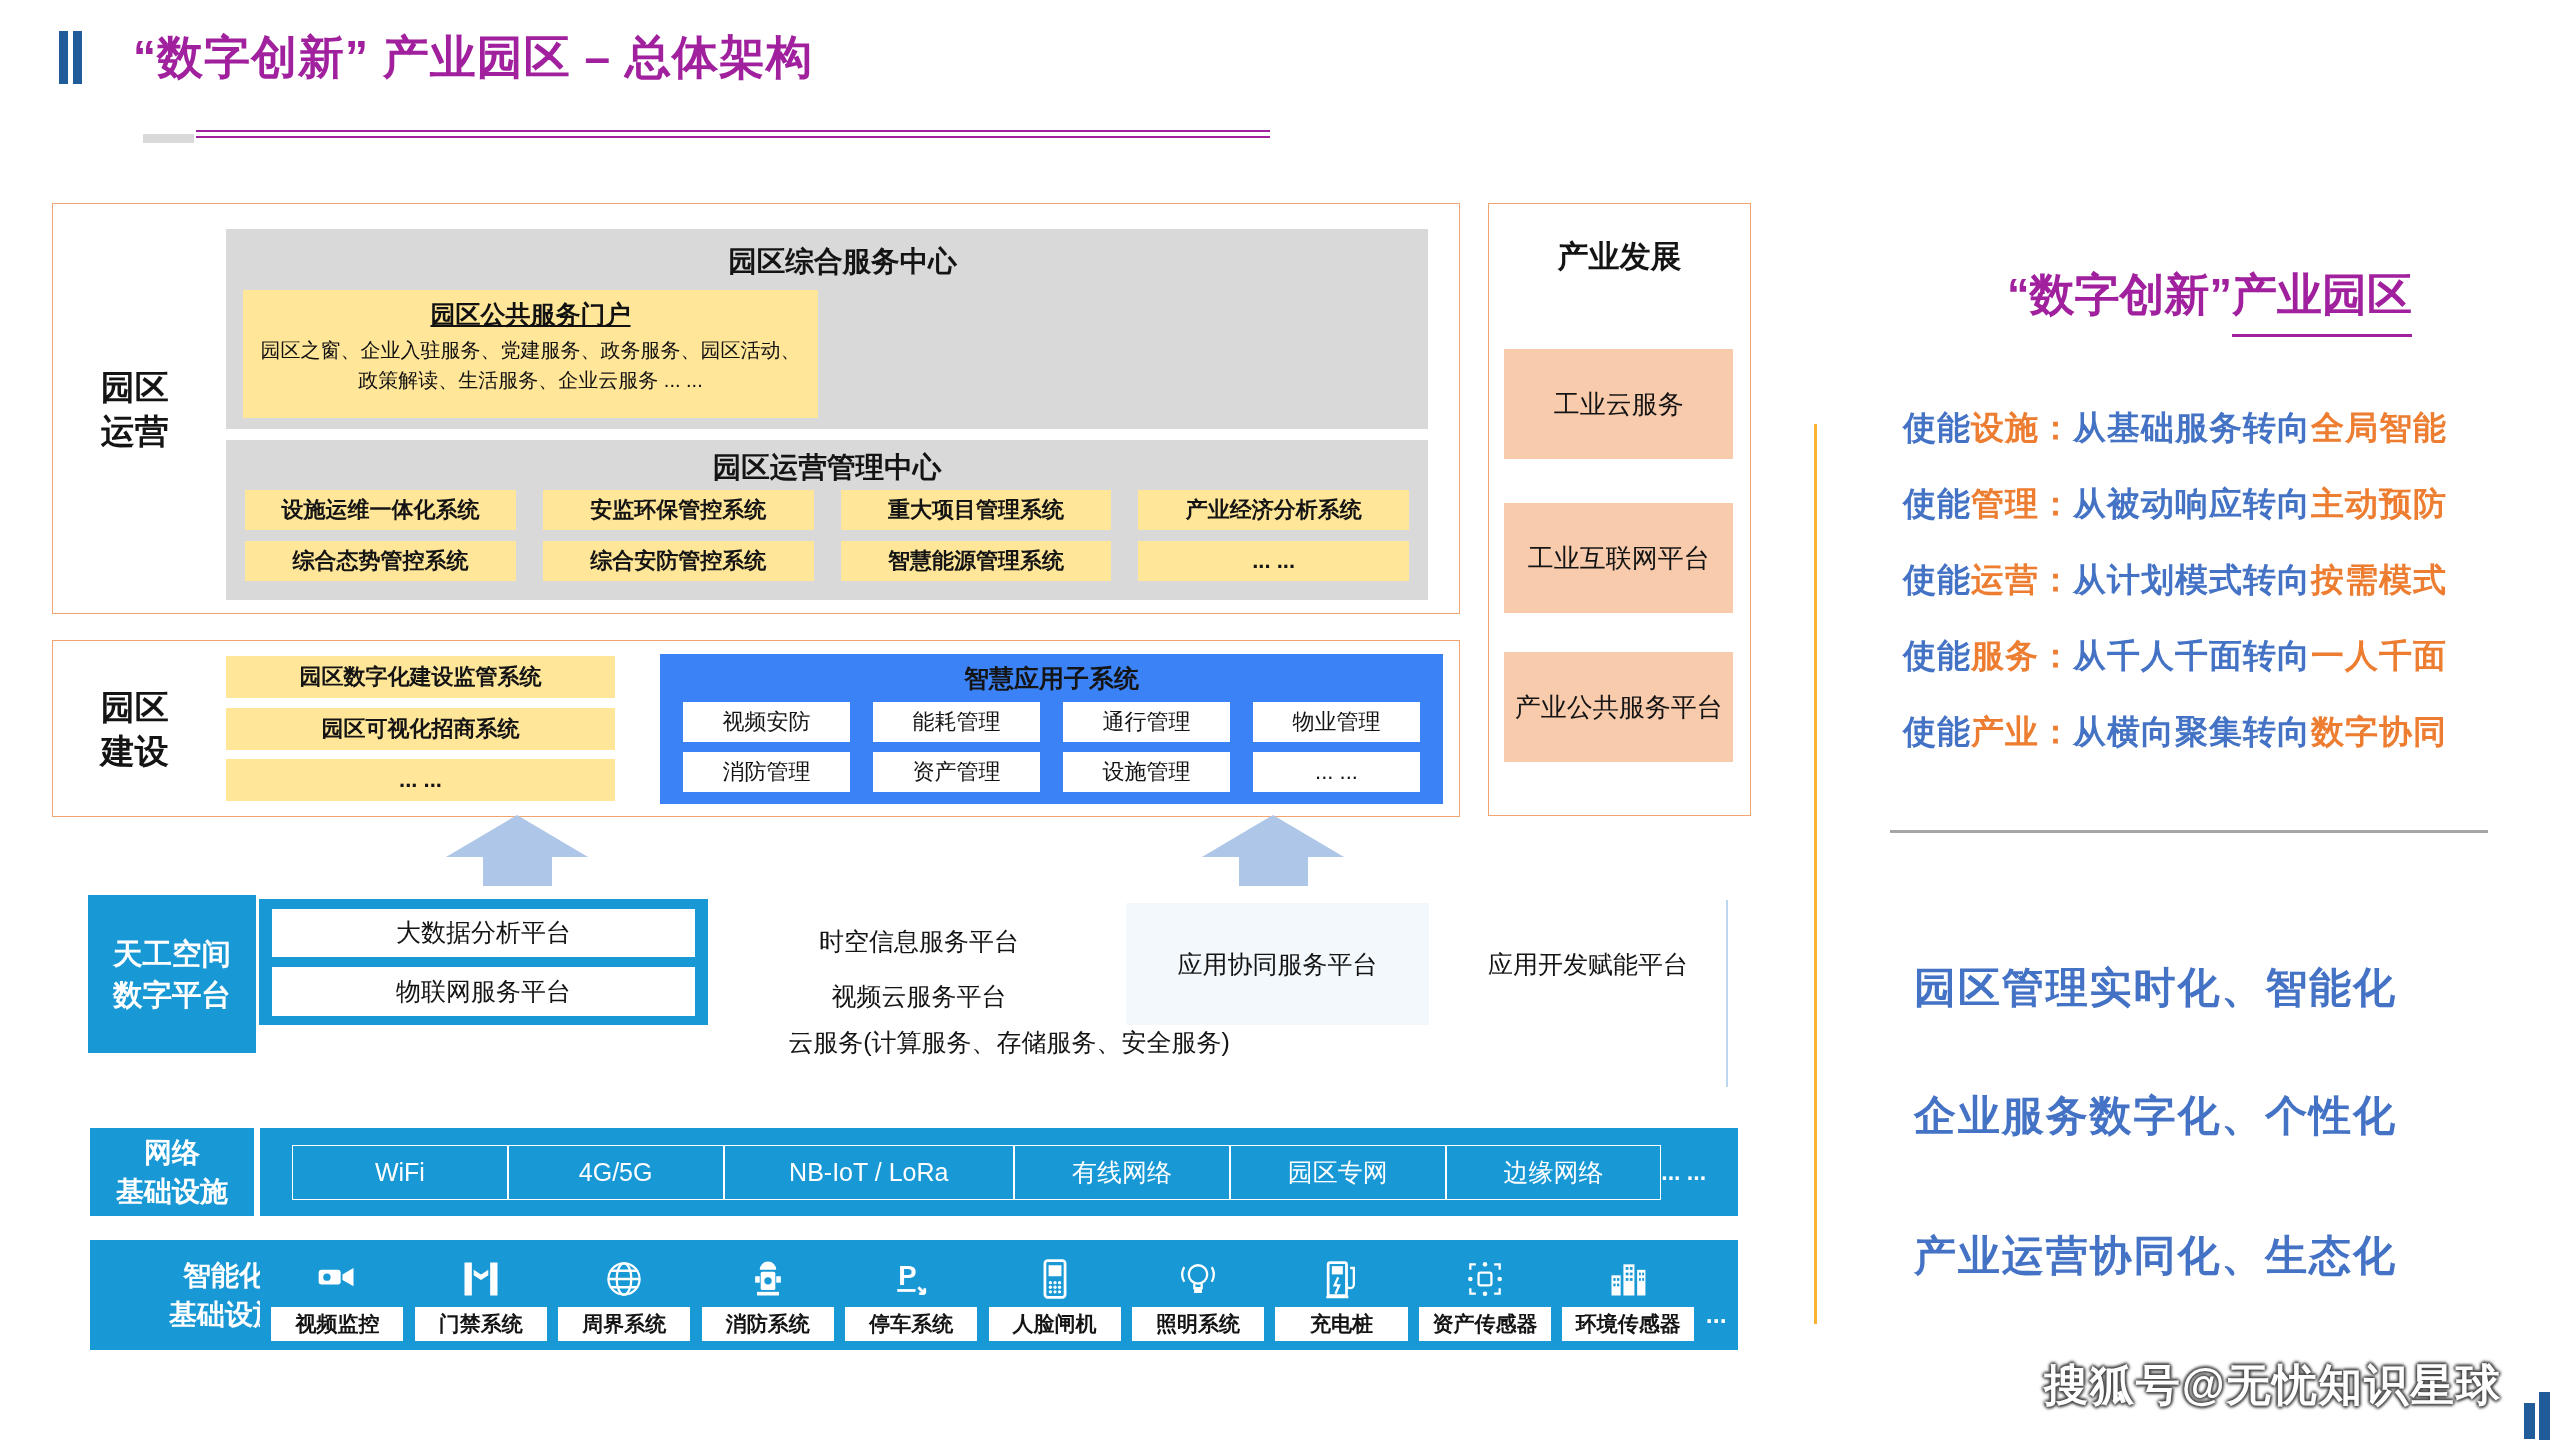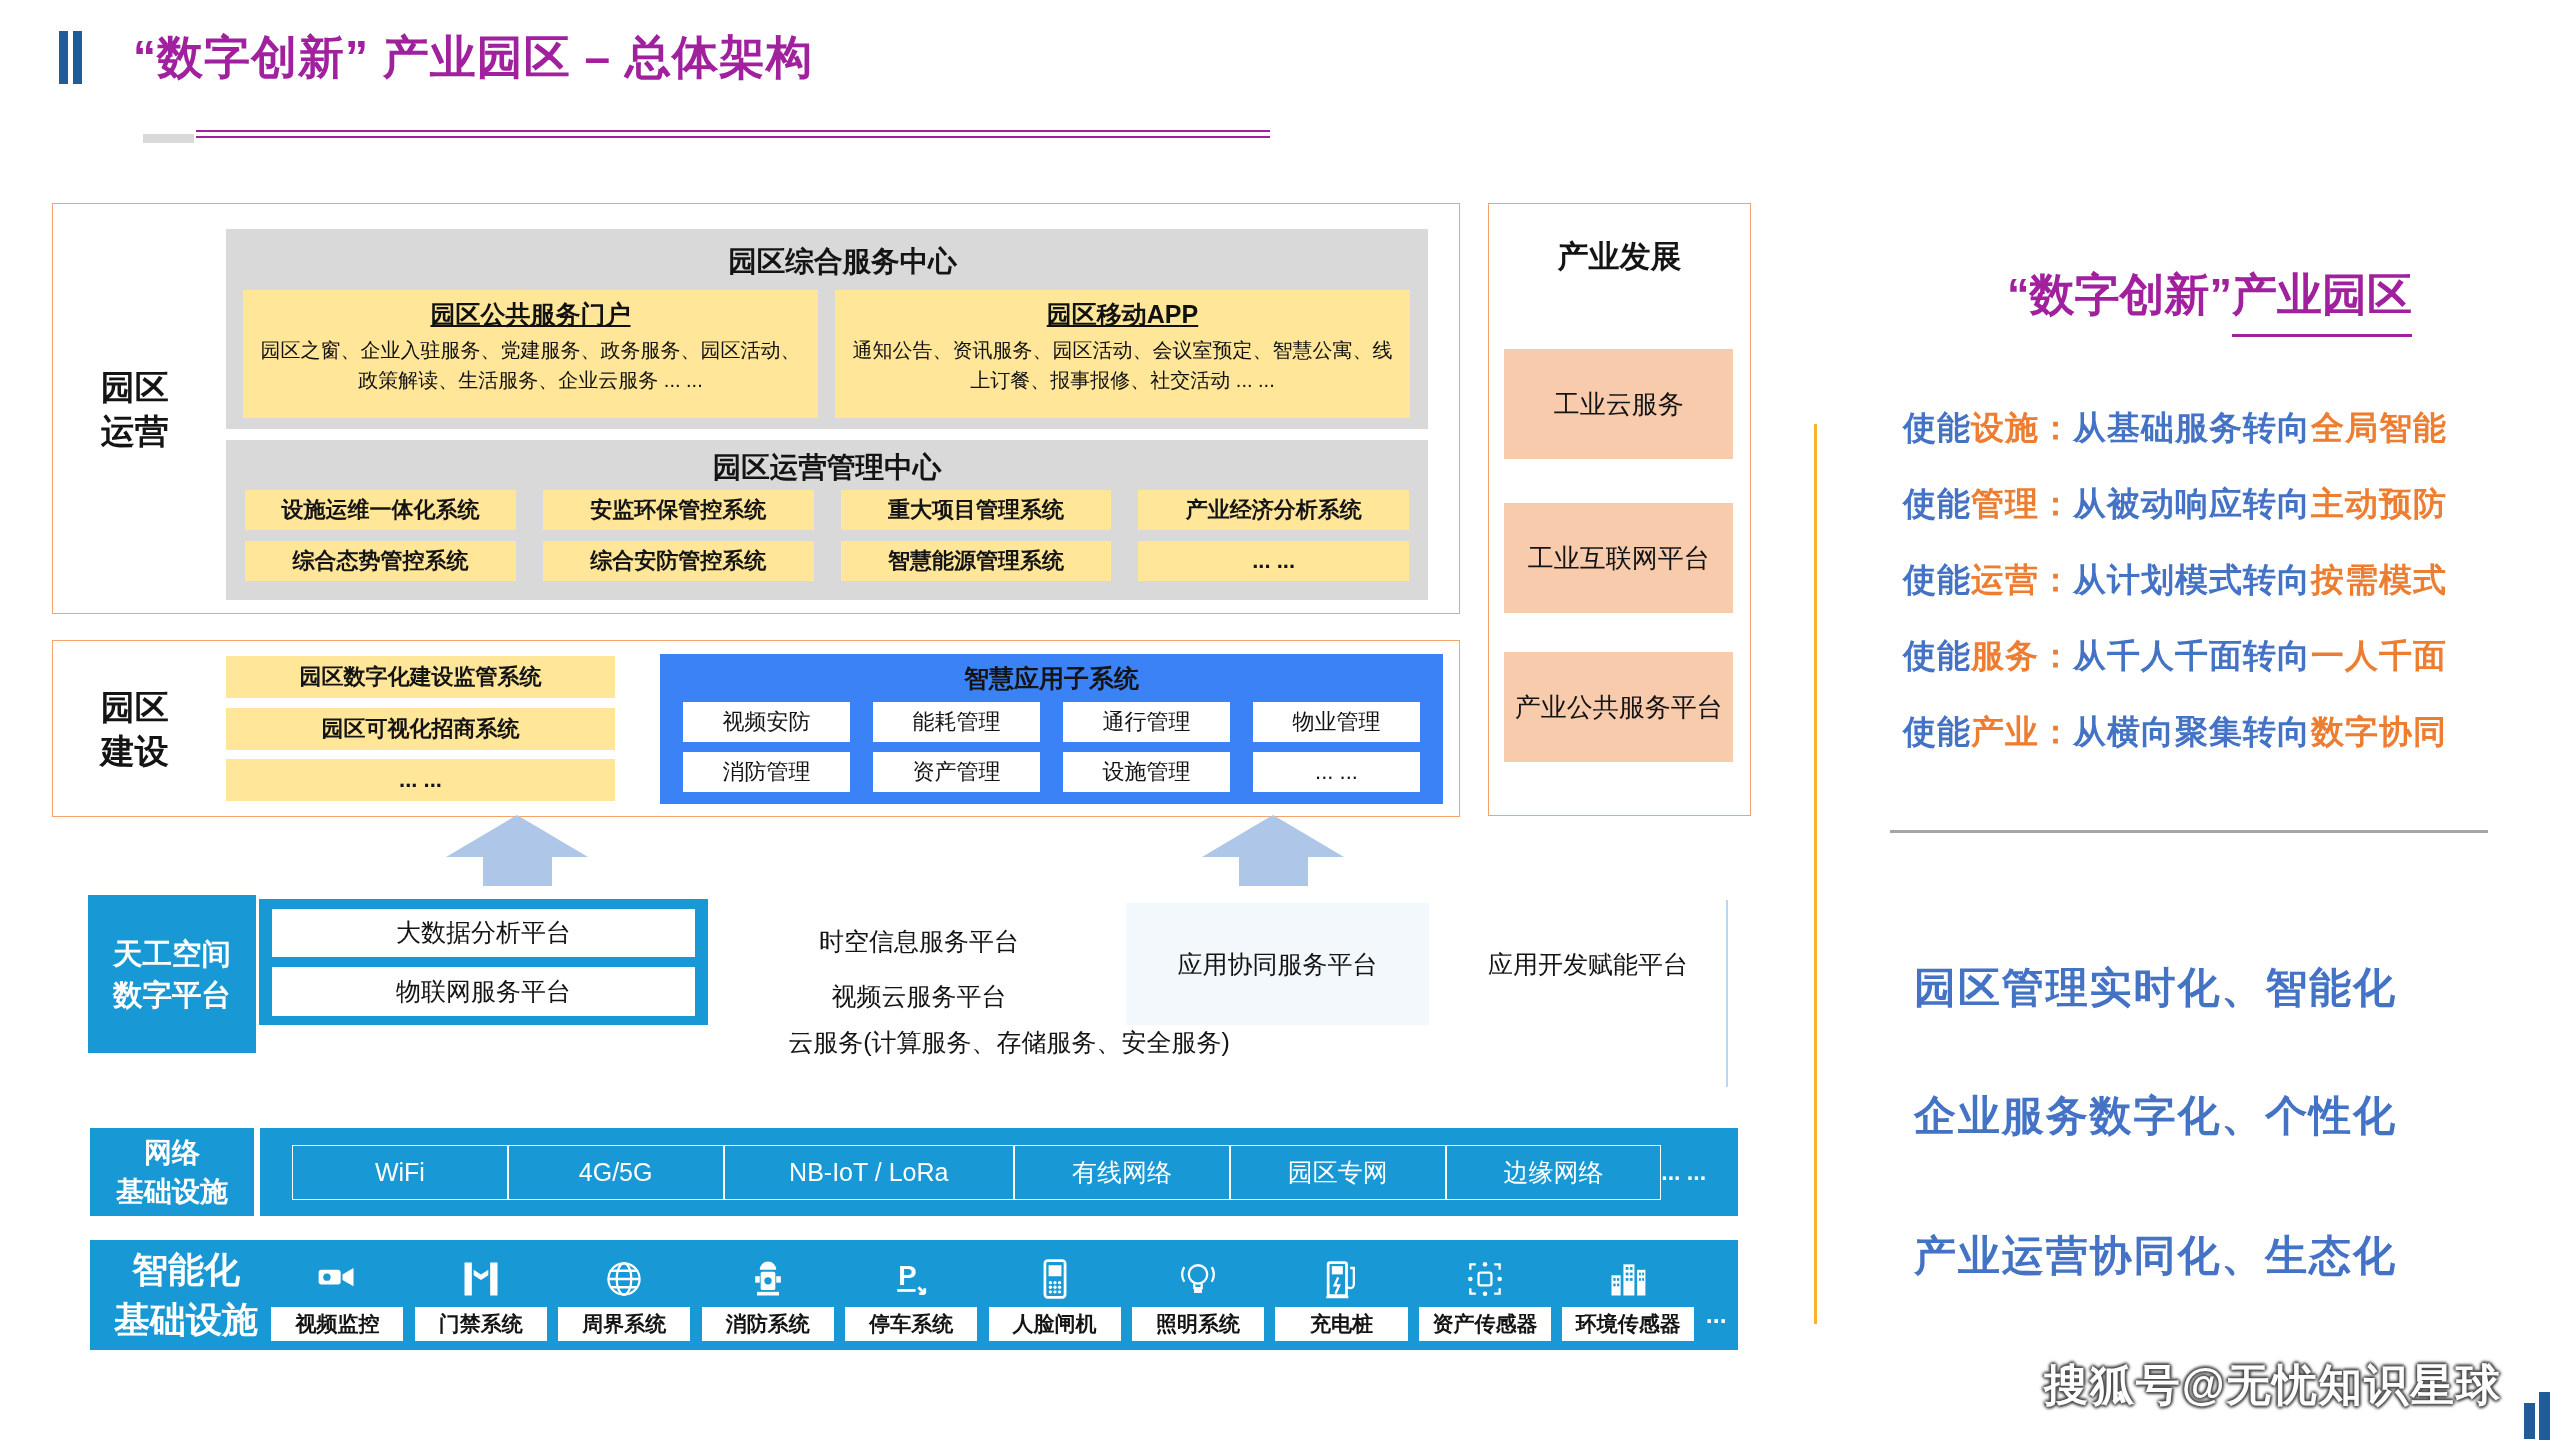--- a/index.html
+++ b/index.html
@@ -71,21 +71,21 @@
   
   .net-label{left:90px;top:1128px;width:164px;height:88px;font-size:28px;}
   .net-bar{left:260px;top:1128px;width:1478px;height:88px;background:#1898D5;display:flex;align-items:center;
            box-sizing:border-box;padding:0 32px;}
   .net-item{flex:1;height:53px;border:1.9px solid #fff;color:#fff;font-size:25px;display:flex;
             align-items:center;justify-content:center;white-space:nowrap;}
   .net-item.wide{flex:1.35;}
   .bar-more{color:#fff;font-size:23px;font-weight:700;white-space:nowrap;}
 
   
-  .int-label{left:90px;top:1240px;width:192px;height:110px;font-size:36px;}
+  .int-label{left:90px;top:1240px;width:192px;height:110px;font-size:28px;padding-left:39px;}
   .int-bar{left:260px;top:1240px;width:1478px;height:110px;background:#1898D5;display:flex;align-items:flex-end;
            box-sizing:border-box;padding:7.6px 11.4px 9.5px;gap:11.4px;}
   .int-item{flex:1;display:flex;flex-direction:column;align-items:center;min-width:0;}
   .int-icon{height:50px;display:flex;align-items:flex-end;margin-bottom:5.7px;}
   .int-icon svg{width:44px;height:44px;}
   .int-chip{align-self:stretch;background:#fff;height:34px;display:flex;align-items:center;justify-content:center;
             font-size:21px;font-weight:700;color:#141414;white-space:nowrap;}
   .int-more{color:#fff;font-size:25px;font-weight:700;margin-bottom:11.4px;}
 
   
@@ -127,24 +127,20 @@
     <div class="section-label">
       <div>园区</div>
       <div>运营</div>
     </div>
 
     <div class="gray-panel svc-center">
       <div class="panel-title">园区综合服务中心</div>
       <div class="portal-box l">
         <span class="portal-title">园区公共服务门户</span>
         <div class="portal-body">园区之窗、企业入驻服务、党建服务、政务服务、园区活动、政策解读、生活服务、企业云服务 ... ...</div>
-      </div>
-      <div class="portal-box r">
-        <span class="portal-title">园区移动APP</span>
-        <div class="portal-body">通知公告、资讯服务、园区活动、会议室预定、智慧公寓、线上订餐、报事报修、社交活动 ... ...</div>
       </div>
     </div>
 
     <div class="gray-panel mgmt-center">
       <div class="panel-title">园区运营管理中心</div>
       <div class="sys-grid">
         <div class="chip-yellow">设施运维一体化系统</div>
         <div class="chip-yellow">安监环保管控系统</div>
         <div class="chip-yellow">重大项目管理系统</div>
         <div class="chip-yellow">产业经济分析系统</div>

